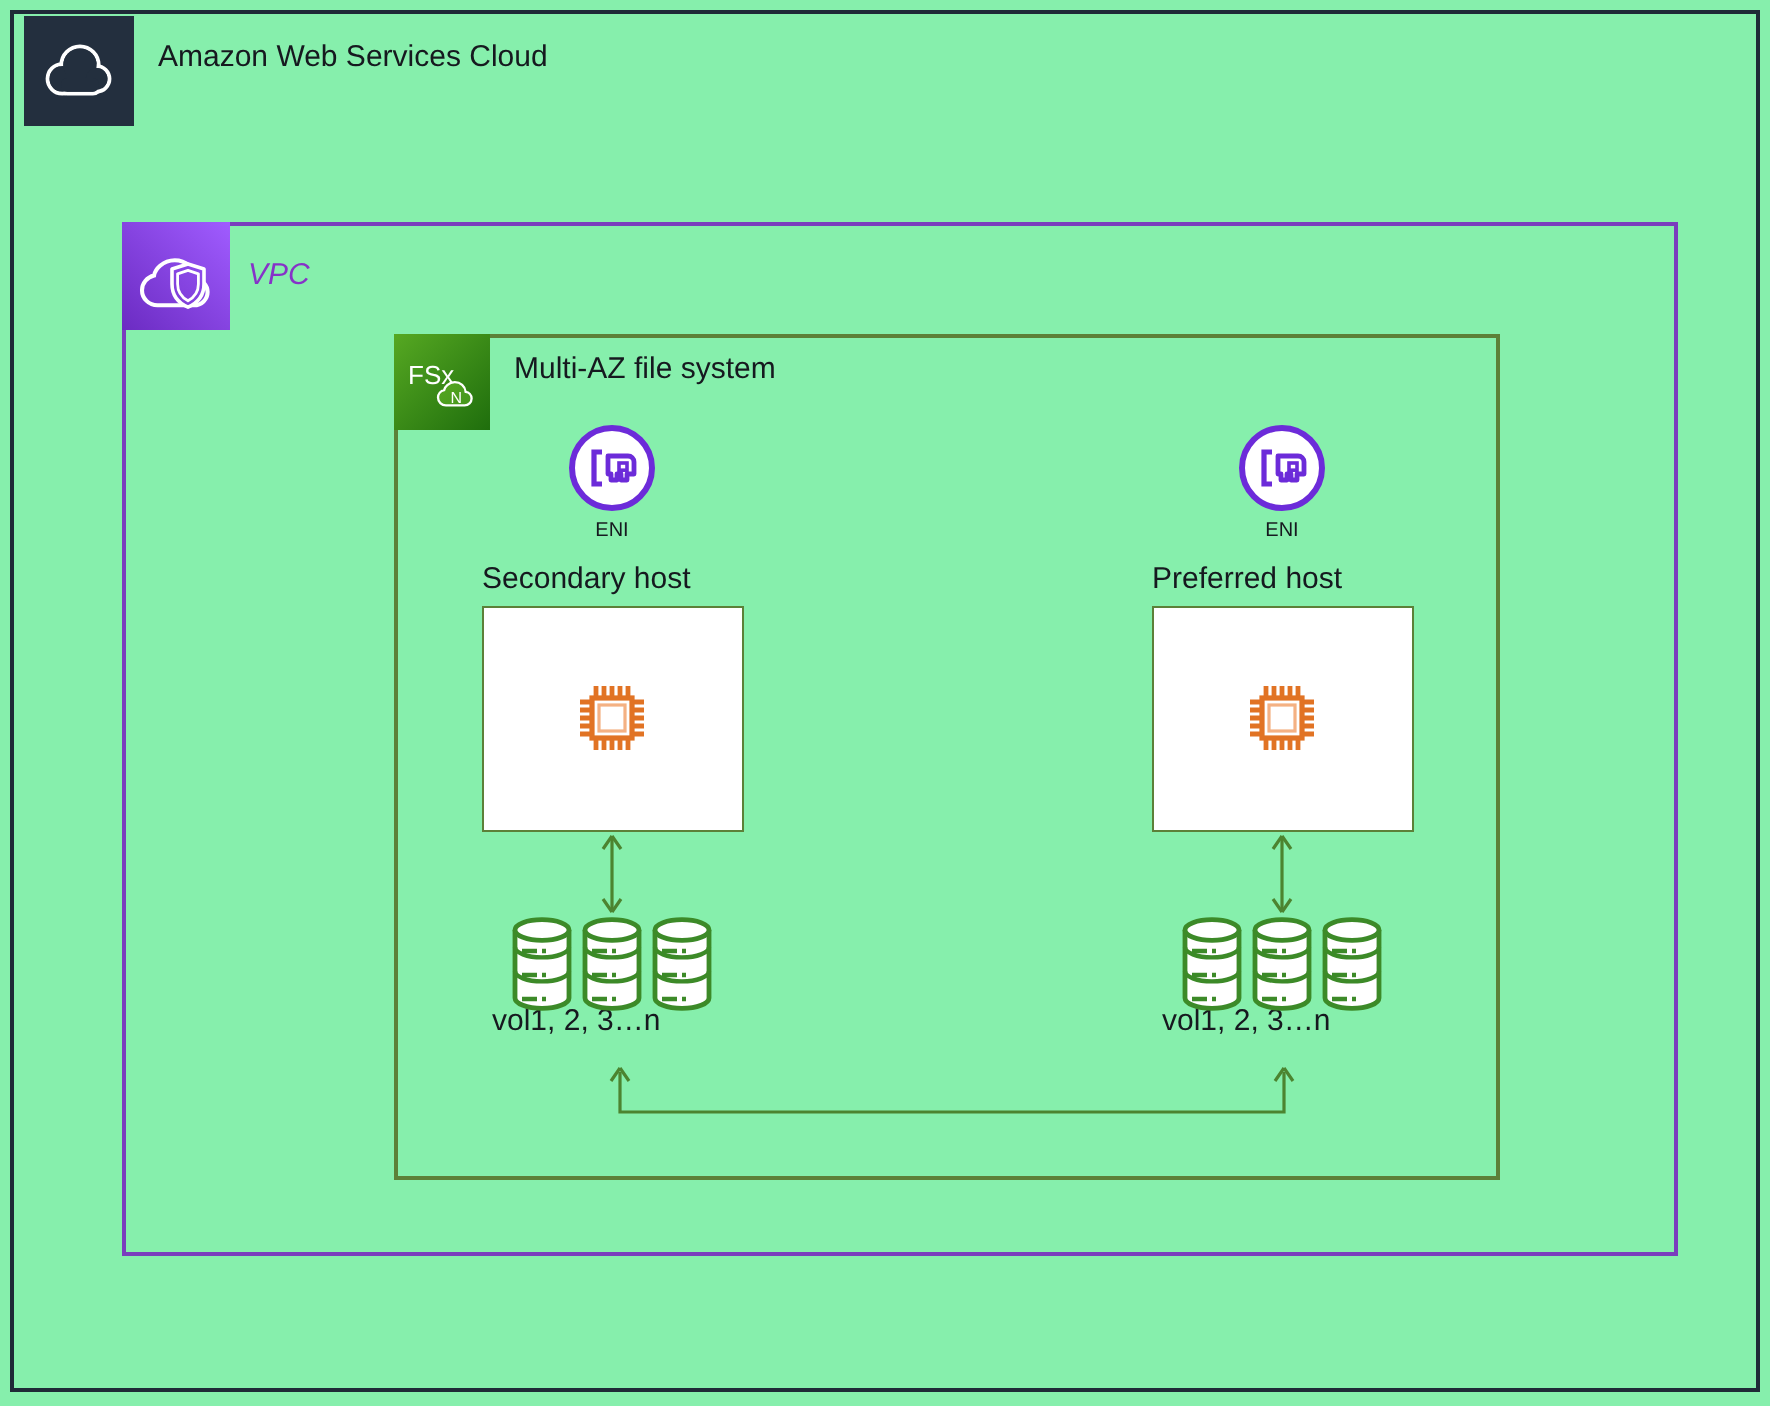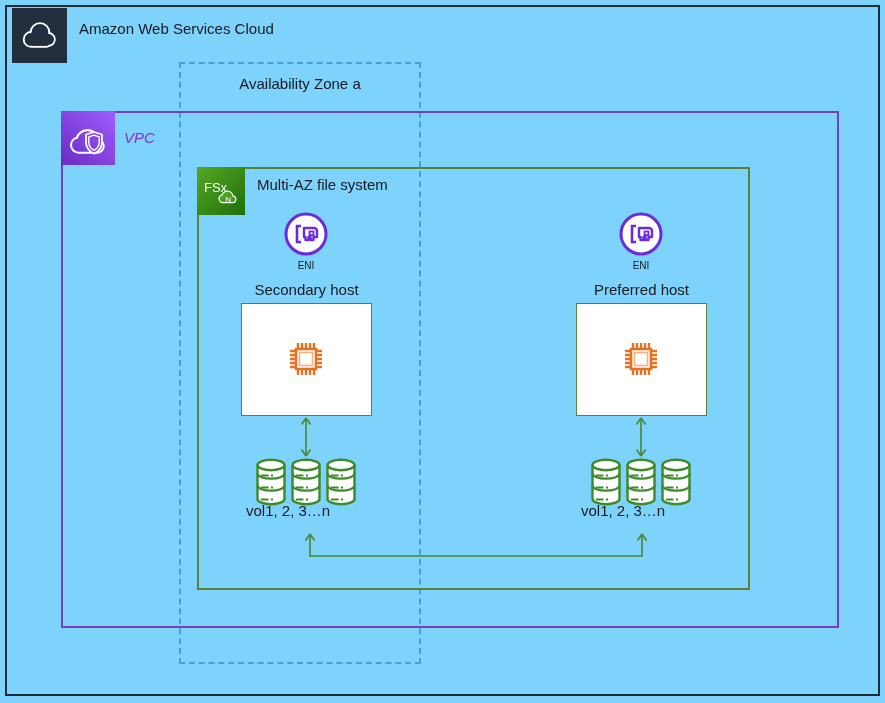--- a/index.html
+++ b/index.html
@@ -1,17 +1,17 @@
 <!DOCTYPE html>
 <html><head>
 <meta charset="utf-8">
 <style>
   html,body { margin:0; padding:0; background:#ffffff; }
   #stage {
-    position:relative; width:885px; height:703px; background:#7dd3fc;
+    position:relative; width:885px; height:703px; background:#86efac;
     font-family:"Liberation Sans", sans-serif; color:#16191F; overflow:hidden;
   }
   #stage * { box-sizing:border-box; }
 
   .frame { position:absolute; left:5px; top:5px; width:875px; height:691px;
            border:2px solid #1F2A37; }
 
   
   .aws-icon { position:absolute; left:12px; top:8px; width:55px; height:55px; background:#232F3E; }
   .aws-title { position:absolute; left:79px; top:20px; font-size:15px; }
@@ -34,21 +34,21 @@
   .fsx-icon { position:absolute; left:197px; top:167px; width:48px; height:48px; }
   .fs-label { position:absolute; left:257px; top:176px; font-size:15px; }
 
   
   .eni-icon { position:absolute; top:211px; width:46px; height:46px; }
   .eni-icon.left { left:283px; } .eni-icon.right { left:618px; }
   .eni-label { position:absolute; top:260px; width:60px; text-align:center; font-size:10px; }
   .eni-label.left { left:276px; } .eni-label.right { left:611px; }
 
   
-  .host-label { position:absolute; top:281px; width:131px; text-align:center; font-size:15px; }
+  .host-label { position:absolute; top:281px; width:131px; font-size:15px; }
   .host-label.left { left:241px; } .host-label.right { left:576px; }
   .host-box { position:absolute; top:303px; width:131px; height:113px;
               border:1.5px solid #5C8038; background:#fff; }
   .host-box.left { left:241px; } .host-box.right { left:576px; }
   .cpu-icon { position:absolute; top:335px; width:48px; height:48px; }
   .cpu-icon.left { left:282px; } .cpu-icon.right { left:617px; }
 
   
   .vol-label { position:absolute; top:502px; width:120px; text-align:left; font-size:15px; }
   .vol-label.left { left:246px; } .vol-label.right { left:581px; }
@@ -73,23 +73,20 @@
       <g fill="#232F3E">
         <circle cx="19.5" cy="32" r="6.5"></circle>
         <circle cx="28.5" cy="25" r="8.5"></circle>
         <circle cx="37" cy="32" r="5.5"></circle>
         <rect x="19" y="31.5" width="19" height="7" rx="3"></rect>
       </g>
     </svg>
   </div>
   <div class="aws-title">Amazon Web Services Cloud</div>
 
-  <div class="az az-a">
-    <div class="az-label">Availability Zone a</div>
-  </div>
 
   <div class="vpc-box"></div>
   <div class="vpc-icon">
     <svg width="54" height="54" viewBox="0 0 54 54">
       <defs>
         <linearGradient id="vpcg" gradientUnits="userSpaceOnUse" x1="0" y1="54" x2="54" y2="0">
           <stop offset="0" stop-color="#6B2BC2"></stop>
           <stop offset="1" stop-color="#A05CFF"></stop>
         </linearGradient>
       </defs>

